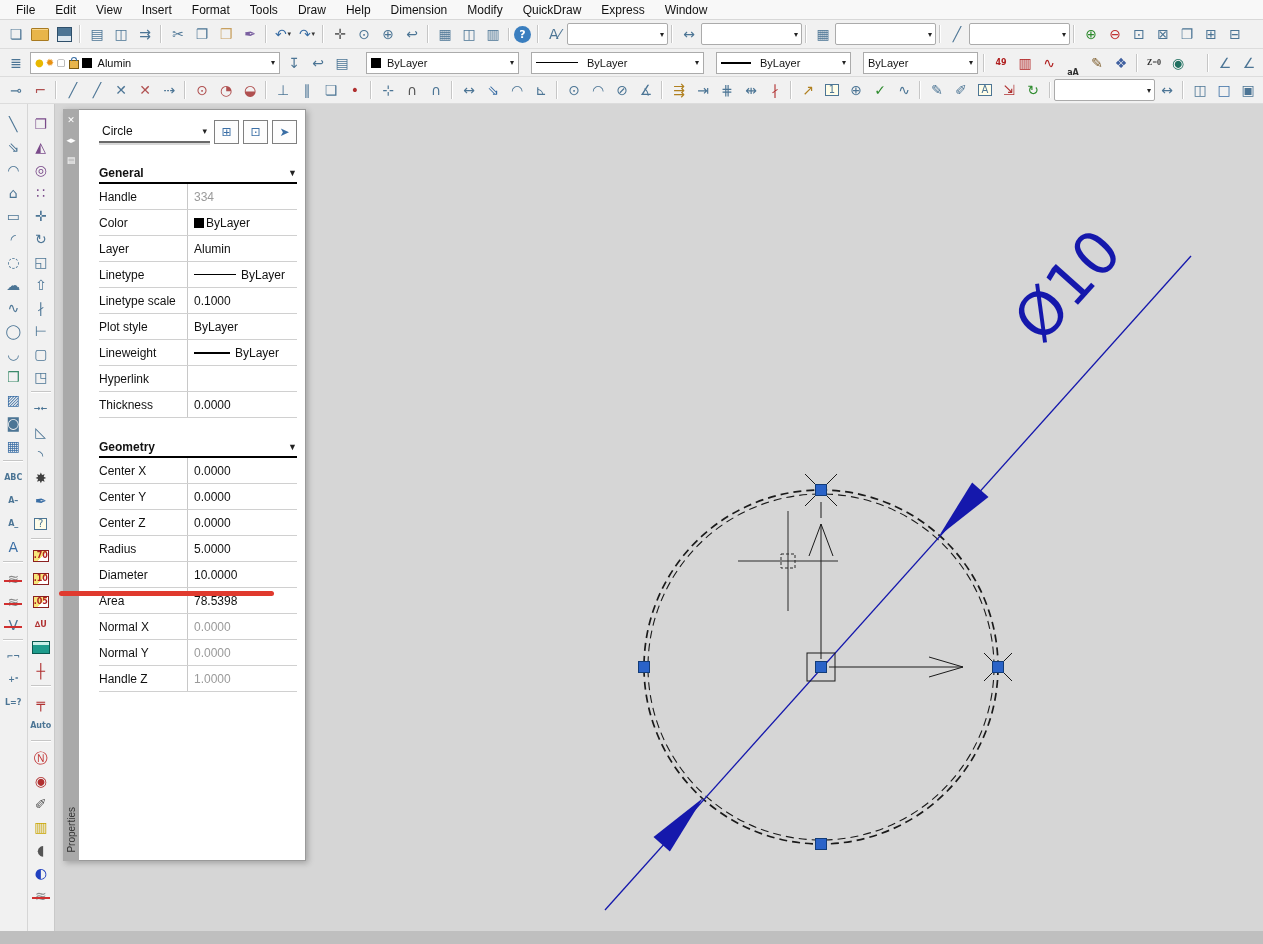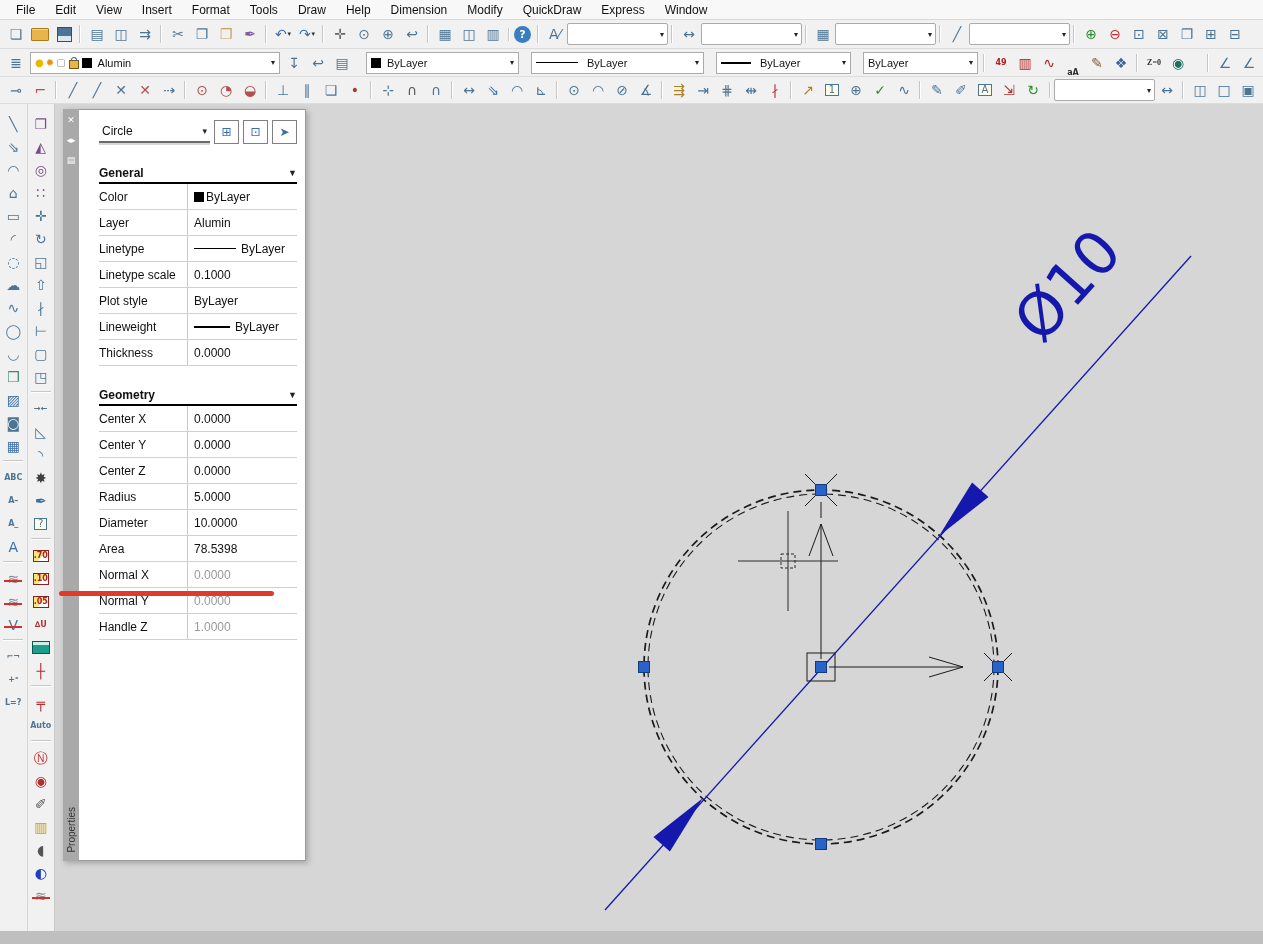--- a/index.html
+++ b/index.html
@@ -675,20 +675,26 @@
                 </span>
               </span>
           </div>
 
           <div class="psection">
             <div class="psection-header">
               <span>General</span>
               <span class="dd-arrow">▼</span>
             </div>
             <div>
+                <div class="prow gray">
+                  <span class="plabel">Handle</span>
+                  <span class="pvalue">
+                    <span>334</span>
+                  </span>
+                </div>
                 <div class="prow">
                   <span class="plabel">Color</span>
                   <span class="pvalue">
                     <span class="swatch"></span>
                     <span>ByLayer</span>
                   </span>
                 </div>
                 <div class="prow">
                   <span class="plabel">Layer</span>
                   <span class="pvalue">
@@ -712,20 +718,26 @@
                   <span class="plabel">Plot style</span>
                   <span class="pvalue">
                     <span>ByLayer</span>
                   </span>
                 </div>
                 <div class="prow">
                   <span class="plabel">Lineweight</span>
                   <span class="pvalue">
                     <span class="line-sample thick" style="width: 36px;"></span>
                     <span>ByLayer</span>
+                  </span>
+                </div>
+                <div class="prow">
+                  <span class="plabel">Hyperlink</span>
+                  <span class="pvalue">
+                    <span></span>
                   </span>
                 </div>
                 <div class="prow">
                   <span class="plabel">Thickness</span>
                   <span class="pvalue">
                     <span>0.0000</span>
                   </span>
                 </div>
               </div>
           </div>

